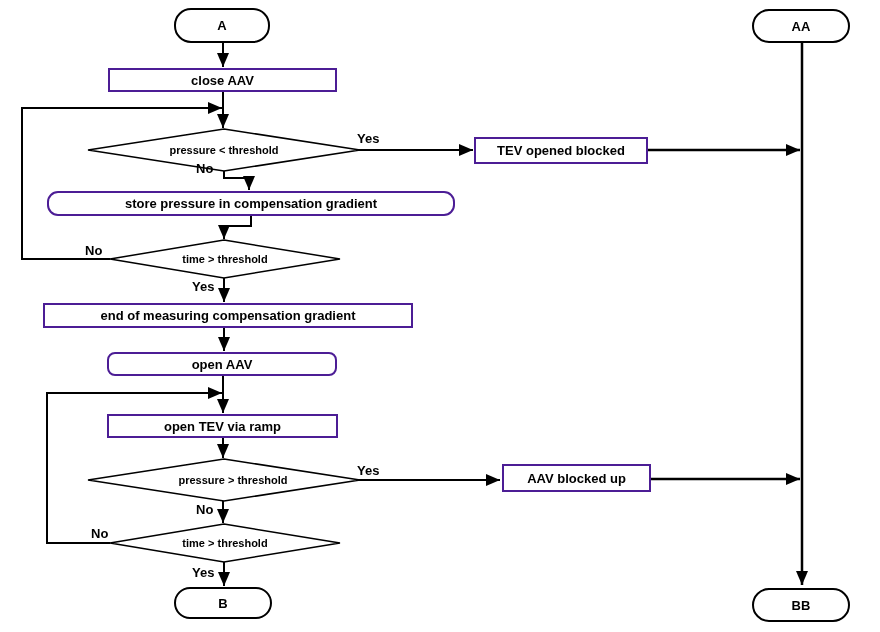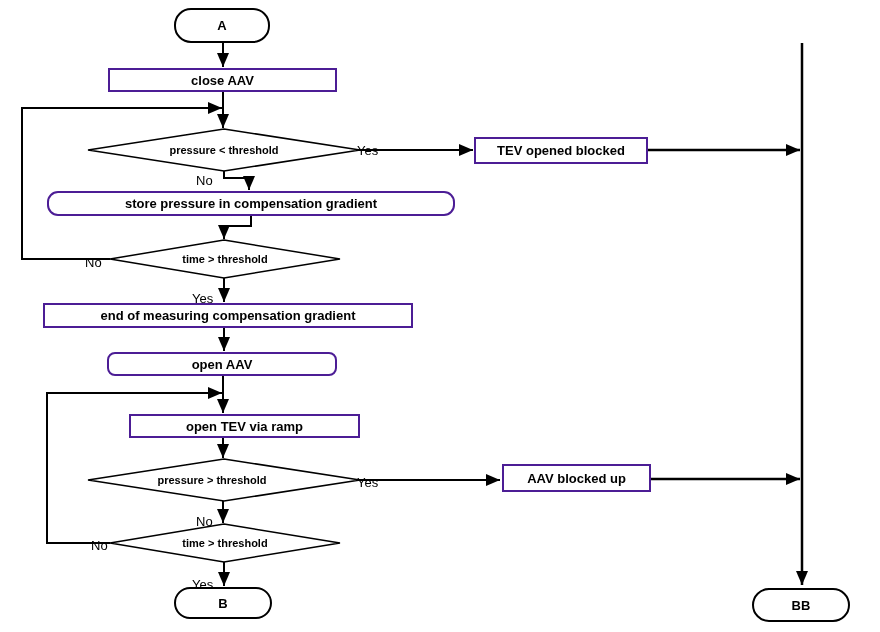--- a/index.html
+++ b/index.html
@@ -34,25 +34,24 @@
     justify-content: center;
     text-align: center;
     font-size: 11px;
     font-weight: bold;
     line-height: 1;
     background: transparent;
   }
   .elabel {
     position: absolute;
     font-size: 13px;
-    font-weight: normal;
+    font-weight: bold;
     line-height: 1;
     background: transparent;
     white-space: nowrap;
-    margin-top: 12px;
   }
 </style>
 </head>
 <body>
 
 <div class="canvas">
 
   <svg class="layer" width="880" height="632" viewBox="0 0 880 632">
     <defs>
       <marker id="arr" viewBox="0 0 14 12" refX="14" refY="6" markerWidth="14" markerHeight="12" markerUnits="userSpaceOnUse" orient="auto">
@@ -90,53 +89,56 @@
       <polygon points="224,524 340,543 224,562 110,543"></polygon>
     </g>
   </svg>
 
   <div class="node terminator" style="left:174px; top:8px;  width:96px; height:35px;">
       <span>A</span>
     </div>
   <div class="node terminator" style="left:174px; top:587px; width:98px; height:32px;">
       <span>B</span>
     </div>
+  <div class="node terminator" style="left:752px; top:9px;  width:98px; height:34px;">
+      <span>AA</span>
+    </div>
   <div class="node terminator" style="left:752px; top:588px; width:98px; height:34px;">
       <span>BB</span>
     </div>
 
   <div class="node process" style="left:108px; top:68px;  width:229px; height:24px;">
       <span>close AAV</span>
     </div>
   <div class="node process" style="left:474px; top:137px; width:174px; height:27px;">
       <span>TEV opened blocked</span>
     </div>
   <div class="node process" style="left:47px;  top:191px; width:408px; height:25px;border-radius:11px;">
       <span>store pressure in compensation gradient</span>
     </div>
   <div class="node process" style="left:43px;  top:303px; width:370px; height:25px;">
       <span>end of measuring compensation gradient</span>
     </div>
   <div class="node process" style="left:107px; top:352px; width:230px; height:24px;border-radius:8px;">
       <span>open AAV</span>
     </div>
-  <div class="node process" style="left:107px; top:414px; width:231px; height:24px;margin-left:22px;">
+  <div class="node process" style="left:107px; top:414px; width:231px; height:24px;">
       <span>open TEV via ramp</span>
     </div>
   <div class="node process" style="left:502px; top:464px; width:149px; height:28px;text-align:right;">
       <span>AAV blocked up</span>
     </div>
 
   <div class="dlabel" style="left:88px;  top:129px; width:272px; height:42px;">
       <span>pressure &lt; threshold</span>
     </div>
   <div class="dlabel" style="left:110px; top:240px; width:230px; height:38px;">
       <span>time &gt; threshold</span>
     </div>
-  <div class="dlabel" style="left:76px;  top:459px; width:272px; height:42px;">
+  <div class="dlabel" style="left:97px;  top:459px; width:272px; height:42px;">
       <span>pressure &gt; threshold</span>
     </div>
   <div class="dlabel" style="left:110px; top:524px; width:230px; height:38px;">
       <span>time &gt; threshold</span>
     </div>
 
   <span class="elabel" style="left:357px; top:132px;">Yes</span>
   <span class="elabel" style="left:196px; top:162px;">No</span>
   <span class="elabel" style="left:85px;  top:244px;">No</span>
   <span class="elabel" style="left:192px; top:280px;">Yes</span>

